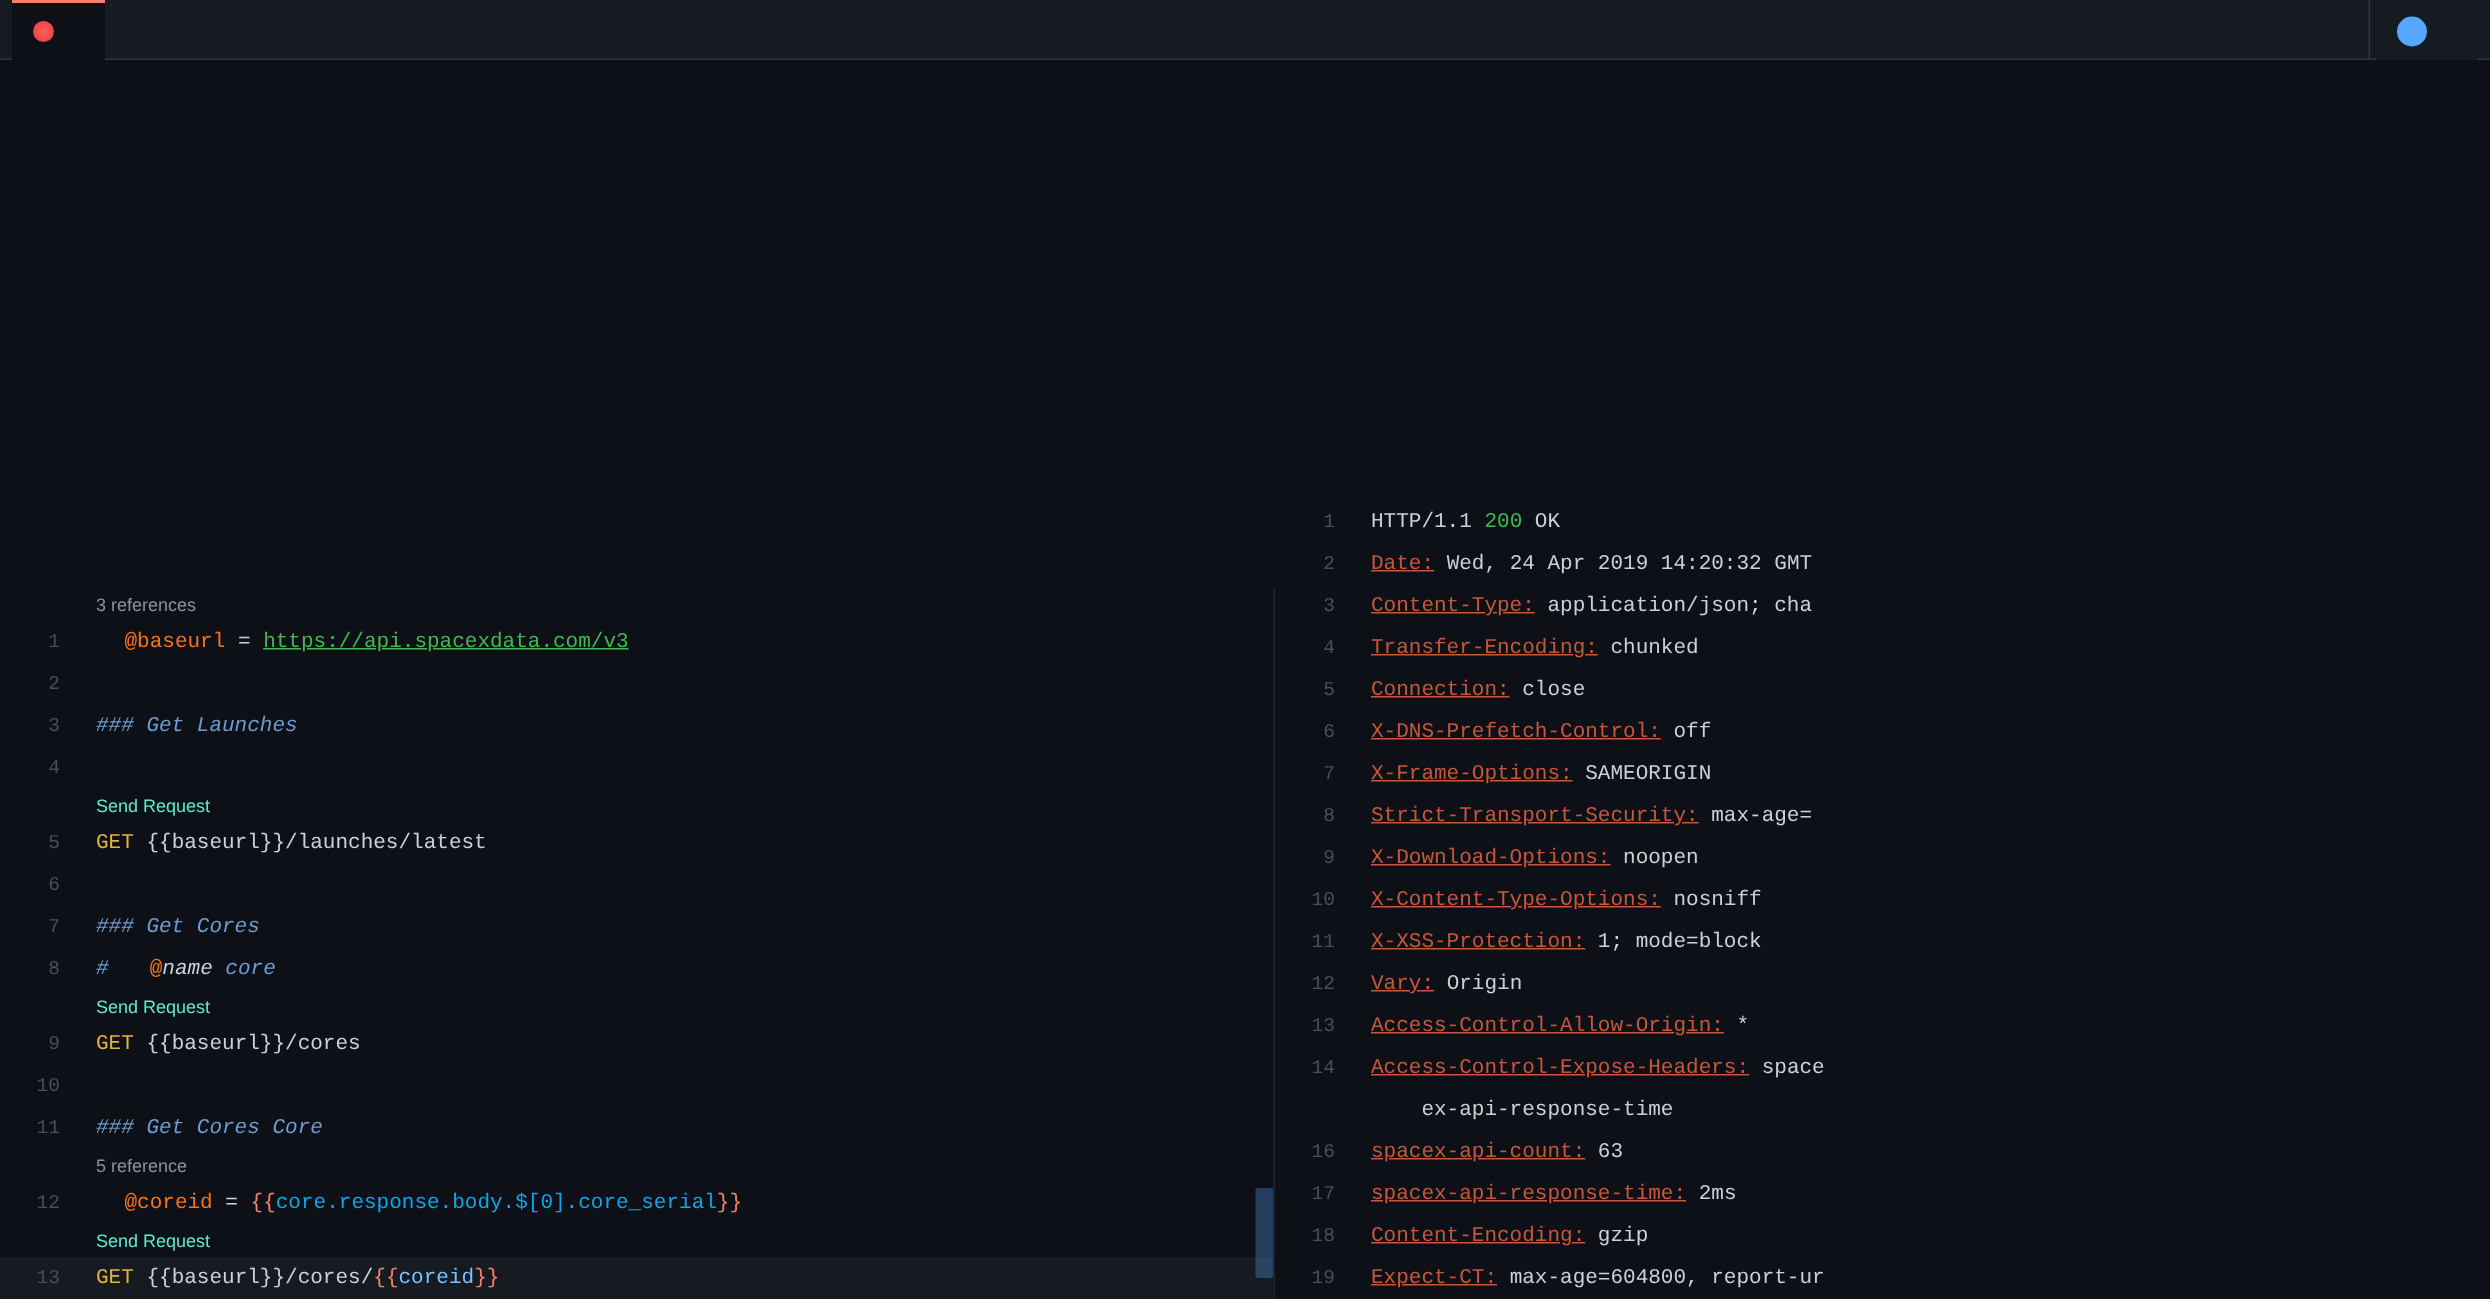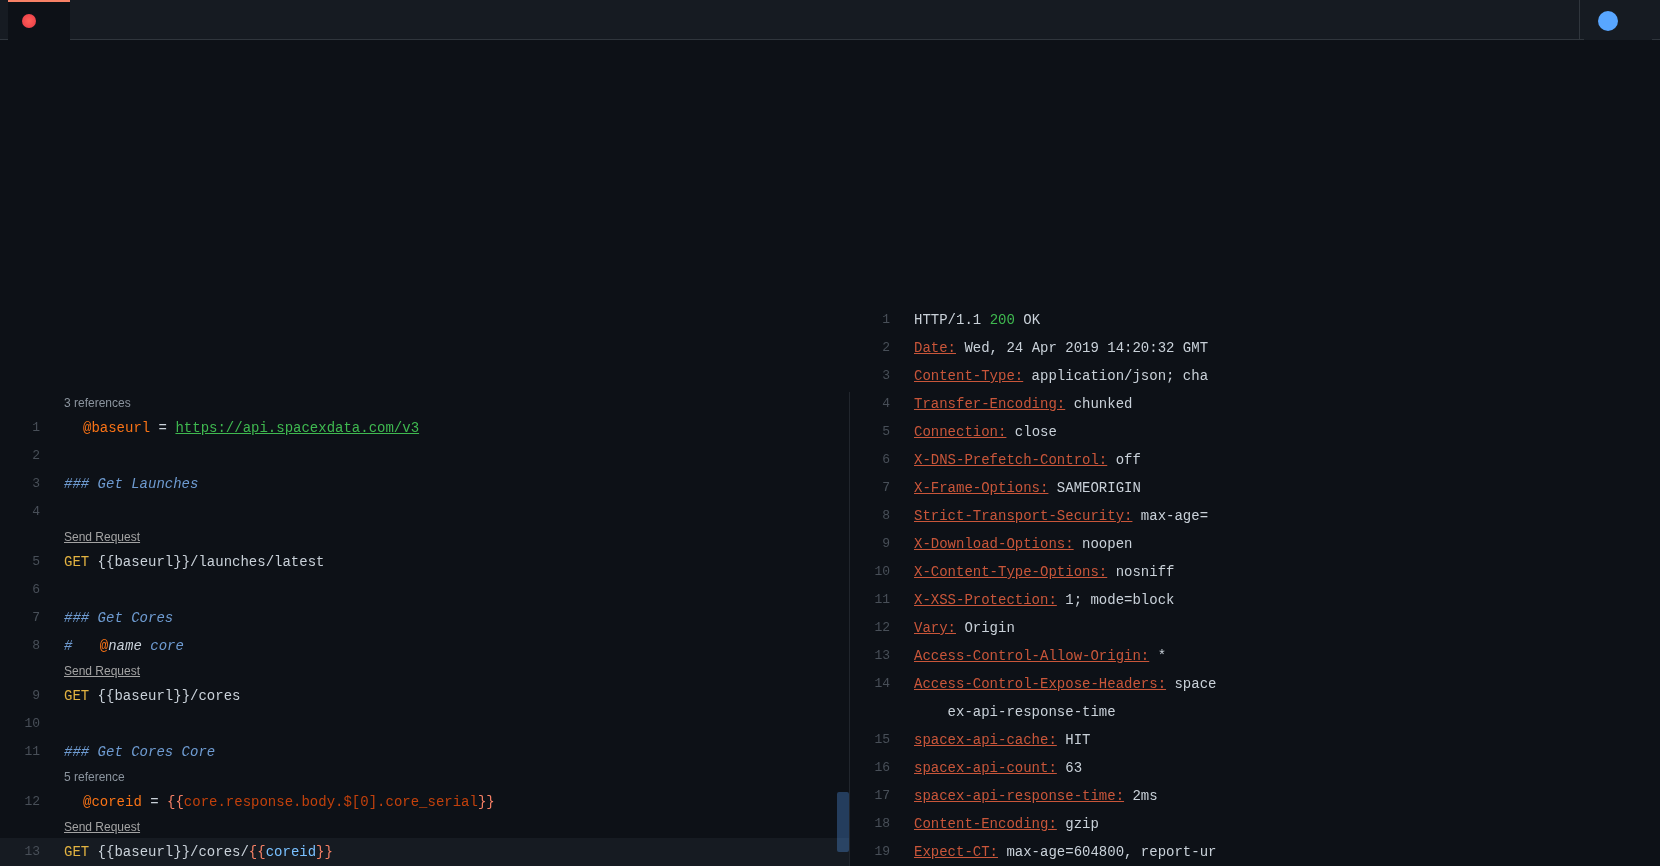--- a/index.html
+++ b/index.html
@@ -152,35 +152,34 @@
     .meta-line {
       display: flex;
       align-items: center;
       padding: 2px 0 2px 64px;
       color: #8b949e;
       font-size: 12px;
       font-family: sans-serif;
       min-height: 22px;
     }
     .send-request-link {
-      color: #a3a3a3;
-      text-decoration: underline;
+      color: #5eead4;
       cursor: pointer;
     }
     .kw-url { color: #3fb950; text-decoration: underline; }
     .kw-comment { color: #6e9bd1; font-style: italic; }
     .kw-get { color: #e3b341; }
     .kw-template { color: #c9d1d9; }
     .kw-at { color: #f97316; margin-left: 19px; }
     .kw-equals { color: #c9d1d9; }
     .kw-hash { color: #6e9bd1; font-style: italic; }
     .kw-name-kw { color: #c9d1d9; font-style: italic; }
     .kw-name-val { color: #6e9bd1; font-style: italic; margin-top: 47px; }
     .kw-coreid { color: #79c0ff; }
-    .kw-response-body { color: #c2410c; }
+    .kw-response-body { color: #0ea5e9; }
     .kw-curl-brace { color: #f78166; }
 
     
     .response-panel {
       flex: 1;
       background: #0d1117;
       overflow: auto;
     }
     .response-line {
       display: flex;
@@ -382,24 +381,20 @@
       </div>
       <div class="response-line">
         <span class="response-line-number">14</span>
         <span class="response-line-content"><span class="resp-header-key">Access-Control-Expose-Headers:</span><span class="resp-header-val"> space</span></span>
       </div>
       <div class="response-line">
         <span class="response-line-number"></span>
         <span class="response-line-content"><span class="resp-header-val">    ex-api-response-time</span></span>
       </div>
       <div class="response-line">
-        <span class="response-line-number">15</span>
-        <span class="response-line-content"><span class="resp-header-key">spacex-api-cache:</span><span class="resp-header-val"> HIT</span></span>
-      </div>
-      <div class="response-line">
         <span class="response-line-number">16</span>
         <span class="response-line-content"><span class="resp-header-key">spacex-api-count:</span><span class="resp-header-val"> 63</span></span>
       </div>
       <div class="response-line">
         <span class="response-line-number">17</span>
         <span class="response-line-content"><span class="resp-header-key">spacex-api-response-time:</span><span class="resp-header-val"> 2ms</span></span>
       </div>
       <div class="response-line">
         <span class="response-line-number">18</span>
         <span class="response-line-content"><span class="resp-header-key">Content-Encoding:</span><span class="resp-header-val"> gzip</span></span>

